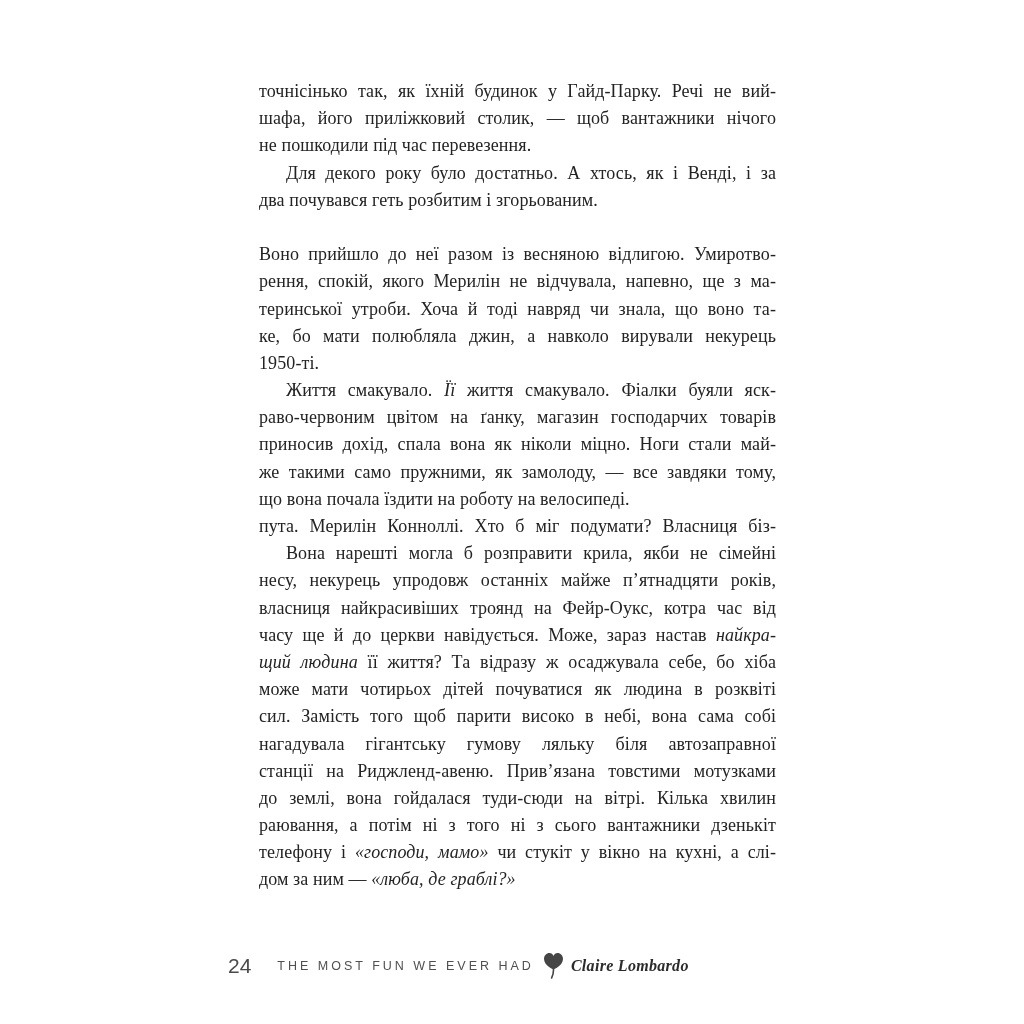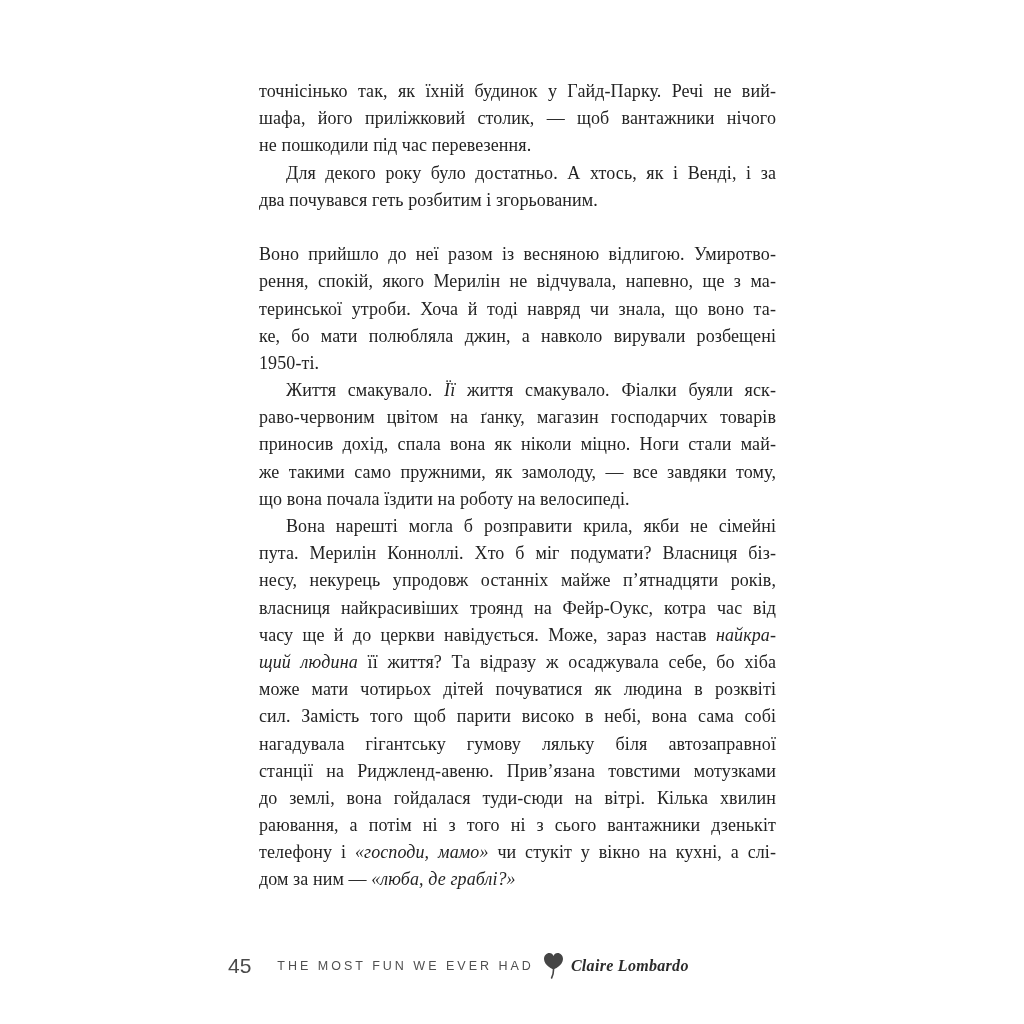--- a/index.html
+++ b/index.html
@@ -87,45 +87,45 @@
   <div class="text-block">
       <div class="line"><span>точнісінько так, як їхній будинок у Гайд-Парку. Речі не вий-</span></div>
       <div class="line"><span>шафа, його приліжковий столик, — щоб вантажники нічого</span></div>
       <div class="line last"><span>не пошкодили під час перевезення.</span></div>
       <div class="line indent"><span>Для декого року було достатньо. А хтось, як і Венді, і за</span></div>
       <div class="line last"><span>два почувався геть розбитим і згорьованим.</span></div>
       <div class="line blank"></div>
       <div class="line"><span>Воно прийшло до неї разом із весняною відлигою. Умиротво-</span></div>
       <div class="line"><span>рення, спокій, якого Мерилін не відчувала, напевно, ще з ма-</span></div>
       <div class="line"><span>теринської утроби. Хоча й тоді навряд чи знала, що воно та-</span></div>
-      <div class="line"><span>ке, бо мати полюбляла джин, а навколо вирували розбещені</span></div>
+      <div class="line"><span>ке, бо мати полюбляла джин, а навколо вирували некурець</span></div>
       <div class="line last"><span>1950-ті.</span></div>
       <div class="line indent"><span>Життя смакувало. </span><em>Її</em><span> життя смакувало. Фіалки буяли яск-</span></div>
       <div class="line"><span>раво-червоним цвітом на ґанку, магазин господарчих товарів</span></div>
       <div class="line"><span>приносив дохід, спала вона як ніколи міцно. Ноги стали май-</span></div>
       <div class="line"><span>же такими само пружними, як замолоду, — все завдяки тому,</span></div>
       <div class="line last"><span>що вона почала їздити на роботу на велосипеді.</span></div>
+      <div class="line"><span>пута. Мерилін Конноллі. Хто б міг подумати? Власниця біз-</span></div>
       <div class="line indent"><span>Вона нарешті могла б розправити крила, якби не сімейні</span></div>
-      <div class="line"><span>пута. Мерилін Конноллі. Хто б міг подумати? Власниця біз-</span></div>
       <div class="line"><span>несу, некурець упродовж останніх майже п’ятнадцяти років,</span></div>
       <div class="line"><span>власниця найкрасивіших троянд на Фейр-Оукс, котра час від</span></div>
       <div class="line"><span>часу ще й до церкви навідується. Може, зараз настав </span><em>найкра-</em></div>
       <div class="line"><em>щий людина</em><span> її життя? Та відразу ж осаджувала себе, бо хіба</span></div>
       <div class="line"><span>може мати чотирьох дітей почуватися як людина в розквіті</span></div>
       <div class="line"><span>сил. Замість того щоб парити високо в небі, вона сама собі</span></div>
       <div class="line"><span>нагадувала гігантську гумову ляльку біля автозаправної</span></div>
       <div class="line"><span>станції на Риджленд-авеню. Прив’язана товстими мотузками</span></div>
       <div class="line"><span>до землі, вона гойдалася туди-сюди на вітрі. Кілька хвилин</span></div>
       <div class="line"><span>раювання, а потім ні з того ні з сього вантажники дзенькіт</span></div>
       <div class="line"><span>телефону і </span><em>«господи, мамо»</em><span> чи стукіт у вікно на кухні, а слі-</span></div>
       <div class="line last"><span>дом за ним — </span><em>«люба, де граблі?»</em></div>
     </div>
 
   <div class="footer">
-    <span class="pagenum">45</span>
+    <span class="pagenum">24</span>
     <span class="runtitle">THE MOST FUN WE EVER HAD</span>
     <svg class="leaf-icon" width="21" height="27" viewBox="0 0 21 27">
       <path d="M10.5 17.5 C10.5 17.5 1 13.5 1 7 C1 3.4 3.6 1 6.4 1 C8.4 1 9.8 2.2 10.5 3.9 C11.2 2.2 12.6 1 14.6 1 C17.4 1 20 3.4 20 7 C20 13.5 10.5 17.5 10.5 17.5 Z" fill="#454545"></path>
       <path d="M10.5 17 C10.6 20 10 23.4 8.6 26" fill="none" stroke="#454545" stroke-width="1.6" stroke-linecap="round"></path>
     </svg>
     <span class="author">Claire Lombardo</span>
   </div>
 
 </div>
 

